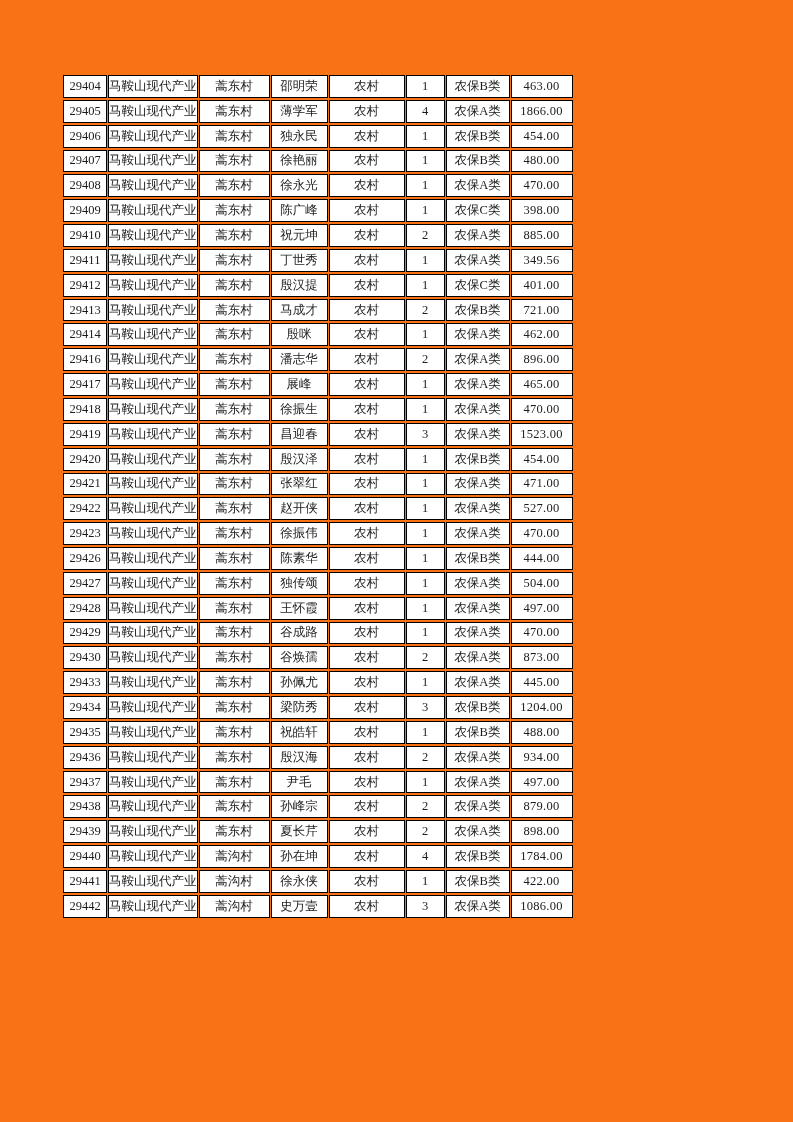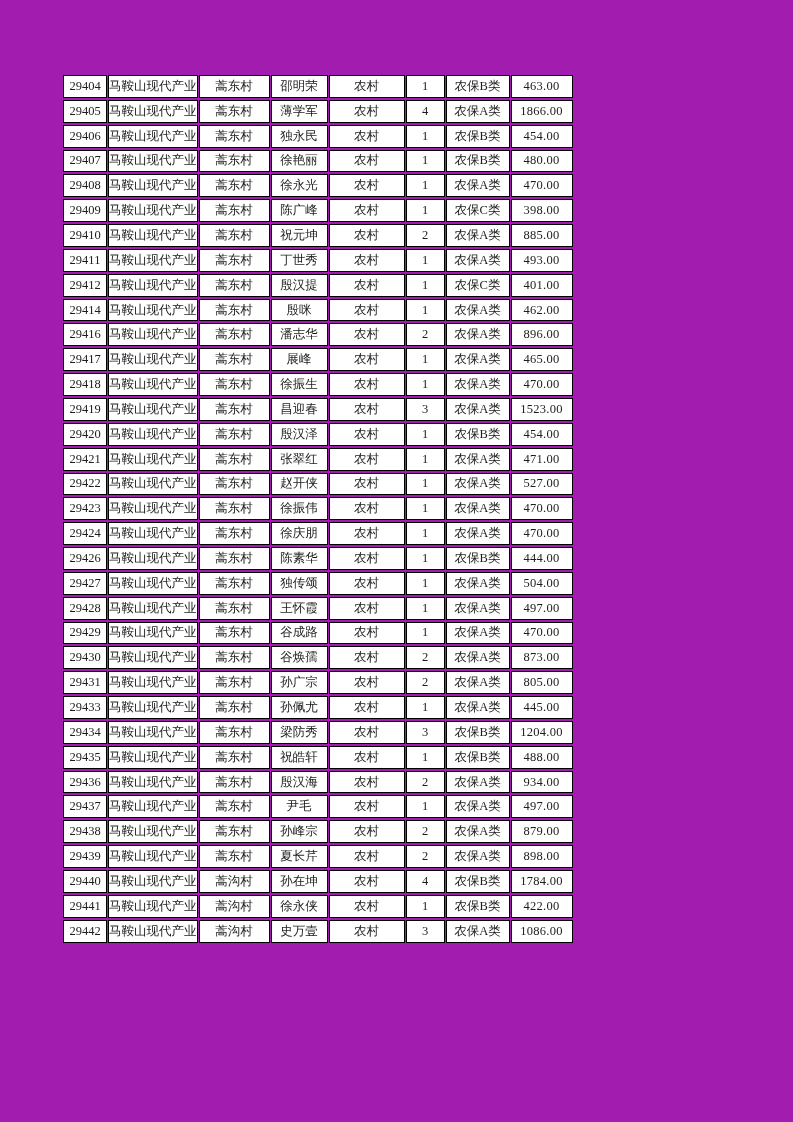--- a/index.html
+++ b/index.html
@@ -4,21 +4,21 @@
 <style>
   html, body {
     margin: 0;
     padding: 0;
     background: #ffffff;
   }
   .page {
     position: relative;
     width: 793px;
     height: 1122px;
-    background: #a21caf;
+    background: #f97316;
     overflow: hidden;
     font-family: "Liberation Serif", "DejaVu Serif", serif;
   }
   table.grid {
     position: absolute;
     left: 62px;
     top: 73px;
     border-collapse: separate;
     border-spacing: 1px 2px;
     table-layout: fixed;
@@ -132,33 +132,43 @@
           <td class="c-amount">885.00</td>
         </tr>
         <tr>
           <td class="c-id">29411</td>
           <td class="c-park">马鞍山现代产业</td>
           <td class="c-village">蒿东村</td>
           <td class="c-name">丁世秀</td>
           <td class="c-residence">农村</td>
           <td class="c-count">1</td>
           <td class="c-insurance">农保A类</td>
-          <td class="c-amount">493.00</td>
+          <td class="c-amount">349.56</td>
         </tr>
         <tr>
           <td class="c-id">29412</td>
           <td class="c-park">马鞍山现代产业</td>
           <td class="c-village">蒿东村</td>
           <td class="c-name">殷汉提</td>
           <td class="c-residence">农村</td>
           <td class="c-count">1</td>
           <td class="c-insurance">农保C类</td>
           <td class="c-amount">401.00</td>
         </tr>
         <tr>
+          <td class="c-id">29413</td>
+          <td class="c-park">马鞍山现代产业</td>
+          <td class="c-village">蒿东村</td>
+          <td class="c-name">马成才</td>
+          <td class="c-residence">农村</td>
+          <td class="c-count">2</td>
+          <td class="c-insurance">农保B类</td>
+          <td class="c-amount">721.00</td>
+        </tr>
+        <tr>
           <td class="c-id">29414</td>
           <td class="c-park">马鞍山现代产业</td>
           <td class="c-village">蒿东村</td>
           <td class="c-name">殷咪</td>
           <td class="c-residence">农村</td>
           <td class="c-count">1</td>
           <td class="c-insurance">农保A类</td>
           <td class="c-amount">462.00</td>
         </tr>
         <tr>
@@ -235,88 +245,68 @@
           <td class="c-id">29423</td>
           <td class="c-park">马鞍山现代产业</td>
           <td class="c-village">蒿东村</td>
           <td class="c-name">徐振伟</td>
           <td class="c-residence">农村</td>
           <td class="c-count">1</td>
           <td class="c-insurance">农保A类</td>
           <td class="c-amount">470.00</td>
         </tr>
         <tr>
-          <td class="c-id">29424</td>
-          <td class="c-park">马鞍山现代产业</td>
-          <td class="c-village">蒿东村</td>
-          <td class="c-name">徐庆朋</td>
+          <td class="c-id">29426</td>
+          <td class="c-park">马鞍山现代产业</td>
+          <td class="c-village">蒿东村</td>
+          <td class="c-name">陈素华</td>
+          <td class="c-residence">农村</td>
+          <td class="c-count">1</td>
+          <td class="c-insurance">农保B类</td>
+          <td class="c-amount">444.00</td>
+        </tr>
+        <tr>
+          <td class="c-id">29427</td>
+          <td class="c-park">马鞍山现代产业</td>
+          <td class="c-village">蒿东村</td>
+          <td class="c-name">独传颂</td>
+          <td class="c-residence">农村</td>
+          <td class="c-count">1</td>
+          <td class="c-insurance">农保A类</td>
+          <td class="c-amount">504.00</td>
+        </tr>
+        <tr>
+          <td class="c-id">29428</td>
+          <td class="c-park">马鞍山现代产业</td>
+          <td class="c-village">蒿东村</td>
+          <td class="c-name">王怀霞</td>
+          <td class="c-residence">农村</td>
+          <td class="c-count">1</td>
+          <td class="c-insurance">农保A类</td>
+          <td class="c-amount">497.00</td>
+        </tr>
+        <tr>
+          <td class="c-id">29429</td>
+          <td class="c-park">马鞍山现代产业</td>
+          <td class="c-village">蒿东村</td>
+          <td class="c-name">谷成路</td>
           <td class="c-residence">农村</td>
           <td class="c-count">1</td>
           <td class="c-insurance">农保A类</td>
           <td class="c-amount">470.00</td>
         </tr>
         <tr>
-          <td class="c-id">29426</td>
-          <td class="c-park">马鞍山现代产业</td>
-          <td class="c-village">蒿东村</td>
-          <td class="c-name">陈素华</td>
-          <td class="c-residence">农村</td>
-          <td class="c-count">1</td>
-          <td class="c-insurance">农保B类</td>
-          <td class="c-amount">444.00</td>
-        </tr>
-        <tr>
-          <td class="c-id">29427</td>
-          <td class="c-park">马鞍山现代产业</td>
-          <td class="c-village">蒿东村</td>
-          <td class="c-name">独传颂</td>
-          <td class="c-residence">农村</td>
-          <td class="c-count">1</td>
-          <td class="c-insurance">农保A类</td>
-          <td class="c-amount">504.00</td>
-        </tr>
-        <tr>
-          <td class="c-id">29428</td>
-          <td class="c-park">马鞍山现代产业</td>
-          <td class="c-village">蒿东村</td>
-          <td class="c-name">王怀霞</td>
-          <td class="c-residence">农村</td>
-          <td class="c-count">1</td>
-          <td class="c-insurance">农保A类</td>
-          <td class="c-amount">497.00</td>
-        </tr>
-        <tr>
-          <td class="c-id">29429</td>
-          <td class="c-park">马鞍山现代产业</td>
-          <td class="c-village">蒿东村</td>
-          <td class="c-name">谷成路</td>
-          <td class="c-residence">农村</td>
-          <td class="c-count">1</td>
-          <td class="c-insurance">农保A类</td>
-          <td class="c-amount">470.00</td>
-        </tr>
-        <tr>
           <td class="c-id">29430</td>
           <td class="c-park">马鞍山现代产业</td>
           <td class="c-village">蒿东村</td>
           <td class="c-name">谷焕孺</td>
           <td class="c-residence">农村</td>
           <td class="c-count">2</td>
           <td class="c-insurance">农保A类</td>
           <td class="c-amount">873.00</td>
-        </tr>
-        <tr>
-          <td class="c-id">29431</td>
-          <td class="c-park">马鞍山现代产业</td>
-          <td class="c-village">蒿东村</td>
-          <td class="c-name">孙广宗</td>
-          <td class="c-residence">农村</td>
-          <td class="c-count">2</td>
-          <td class="c-insurance">农保A类</td>
-          <td class="c-amount">805.00</td>
         </tr>
         <tr>
           <td class="c-id">29433</td>
           <td class="c-park">马鞍山现代产业</td>
           <td class="c-village">蒿东村</td>
           <td class="c-name">孙佩尤</td>
           <td class="c-residence">农村</td>
           <td class="c-count">1</td>
           <td class="c-insurance">农保A类</td>
           <td class="c-amount">445.00</td>

